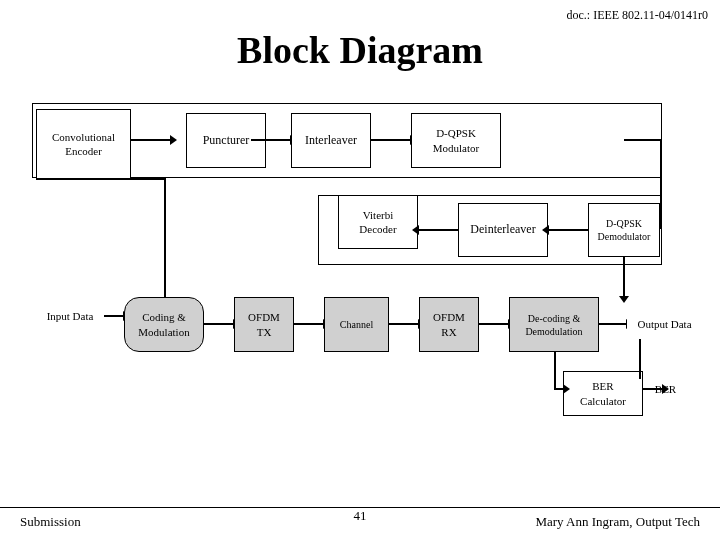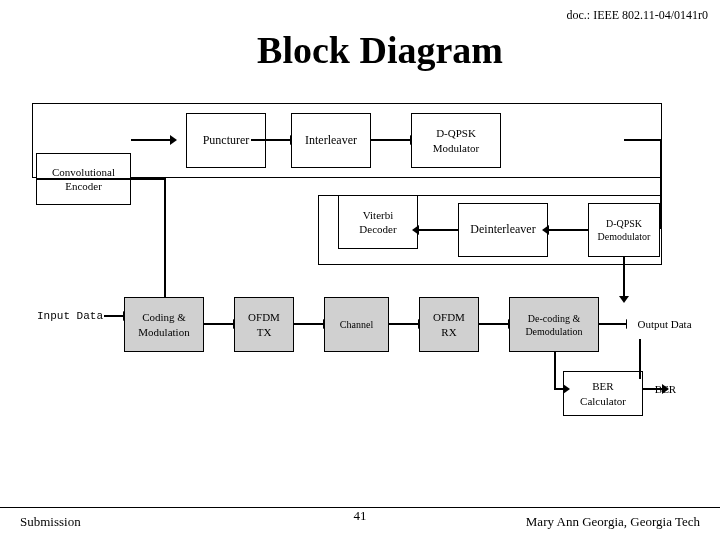--- a/index.html
+++ b/index.html
@@ -22,21 +22,20 @@
 
     .page-title {
       position: absolute;
       top: 28px;
       left: 50%;
       transform: translateX(-50%);
       font-size: 38px;
       font-weight: bold;
       color: #000;
       white-space: nowrap;
-      margin-left: 20px;
     }
 
     .diagram-area {
       position: absolute;
       top: 95px;
       left: 18px;
       right: 18px;
       bottom: 55px;
     }
 
@@ -137,21 +136,21 @@
 <body>
 
 <div class="doc-ref">doc.: IEEE 802.11-04/0141r0</div>
 
 <div class="page-title">Block Diagram</div>
 
 <div class="diagram-area">
 
   <div class="outer-rect" style="left:14px; top:8px; width:630px; height:75px;"></div>
 
-  <div class="box" style="left:18px; top:14px; width:95px; height:52px; font-size:11px;margin-top:44px;">
+  <div class="box" style="left:18px; top:14px; width:95px; height:70px; font-size:11px;">
     <span style="white-space:pre-line;">Convolutional
 Encoder</span>
   </div>
 
   <div class="arrow arrow-h arrowhead-right" style="left:113px; top:44px; width:40px;"></div>
 
   <div class="box" style="left:168px; top:18px; width:80px; height:55px;">
     <span>Puncturer</span>
   </div>
 
@@ -181,26 +180,26 @@
     <span>Deinterleaver</span>
   </div>
 
   <div class="arrow arrow-h arrowhead-left" style="left:530px; top:134px; width:40px;"></div>
 
   <div class="box" style="left:570px; top:108px; width:72px; height:54px; font-size:10px;">
     <span style="white-space:pre-line;">D-QPSK
 Demodulator</span>
   </div>
 
-  <div class="box" style="left:18px; top:205px; width:68px; height:32px; border:none; font-size:11px;font-family:Liberation Mono, monospace;">
+  <div class="box" style="left:18px; top:205px; width:68px; height:32px; border:none; font-size:11px;">
     <span>Input Data</span>
   </div>
   <div class="arrow arrow-h arrowhead-right" style="left:86px; top:220px; width:20px;"></div>
 
-  <div class="box box-gray" style="left:106px; top:202px; width:80px; height:55px; font-size:11px;">
+  <div class="box box-gray" style="left:106px; top:202px; width:80px; height:55px; font-size:11px;border-radius:15px;">
     <span style="white-space:pre-line;">Coding &amp;
 Modulation</span>
   </div>
 
   <div class="arrow arrow-h arrowhead-right" style="left:186px; top:228px; width:30px;"></div>
 
   <div class="box box-gray" style="left:216px; top:202px; width:60px; height:55px; font-size:11px;">
     <span style="white-space:pre-line;">OFDM
 TX</span>
   </div>
@@ -255,17 +254,17 @@
   <div class="arrow arrow-v arrowhead-down" style="left:605px; top:162px; height:40px;"></div>
 
   <div class="arrow arrow-v" style="left:146px; top:83px; height:119px;"></div>
 
   <div class="arrow arrow-h" style="left:18px; top:83px; width:128px;"></div>
 
 </div>
 
 <div class="footer">
   <span>Submission</span>
-  <span>Mary Ann Georgia, Georgia Tech</span>
+  <span>Mary Ann Ingram, Output Tech</span>
 </div>
 <div class="footer-center">
   <span>41</span>
 </div>
 
 </body></html>

